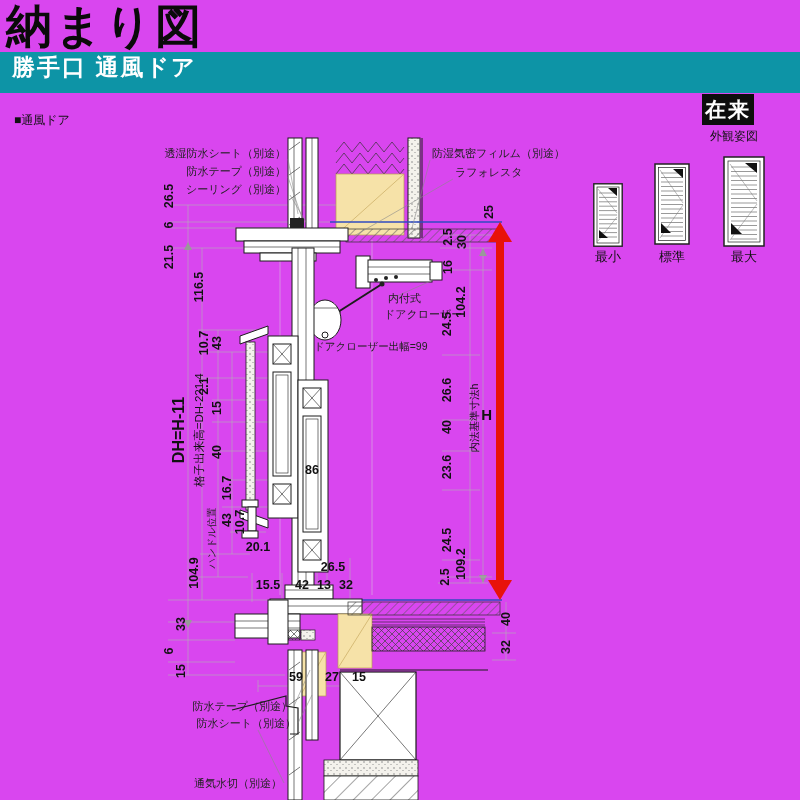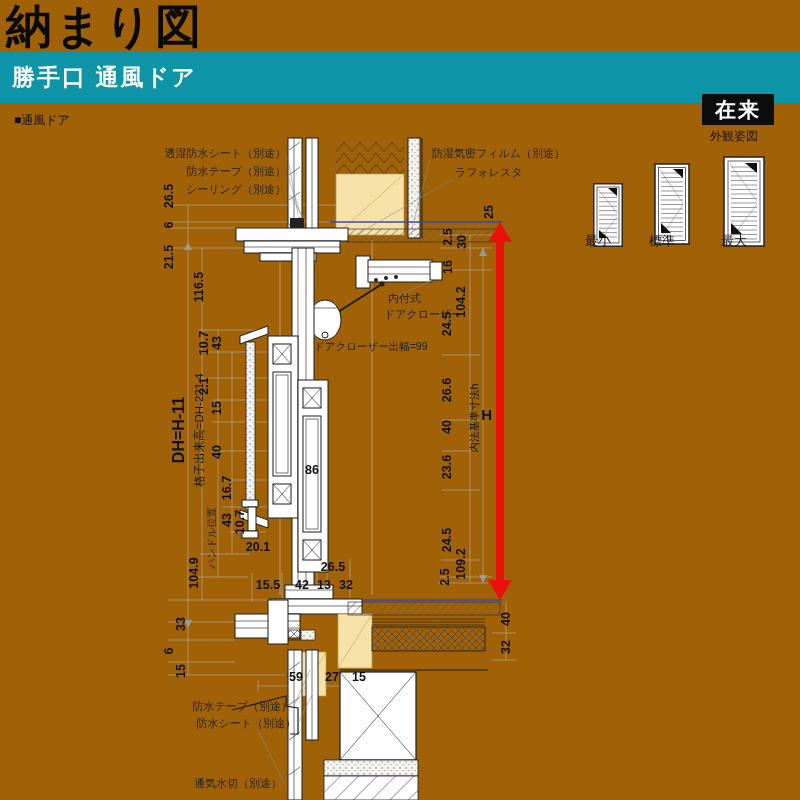--- a/index.html
+++ b/index.html
@@ -1,26 +1,26 @@
 <!DOCTYPE html>
 <html><head>
 <meta charset="utf-8">
 <style>
   html,body{margin:0;padding:0;background:#fff;}
-  #page{position:relative;width:800px;height:800px;background:#a16207;overflow:hidden;
+  #page{position:relative;width:800px;height:800px;background:#d946ef;overflow:hidden;
         font-family:"Liberation Sans",sans-serif;color:#111;}
   .abs{position:absolute;}
   #title{left:6px;top:-4px;font-size:46px;font-weight:900;letter-spacing:3px;color:#0a0a0a;}
-  #banner{left:0;top:52px;width:800px;height:51px;display:flex;align-items:center;}
+  #banner{left:0;top:52px;width:800px;height:41px;display:flex;align-items:flex-start;}
   #banner span{color:#fff;font-size:23px;font-weight:700;padding-left:12px;letter-spacing:2px;}
-  #tag{left:702px;top:94px;width:72px;height:31px;background:#0d0d0d;color:#fff;
+  #tag{left:702px;top:94px;width:52px;height:31px;background:#0d0d0d;color:#fff;
        display:flex;align-items:center;justify-content:center;font-size:21px;font-weight:700;letter-spacing:2px;}
   #elev-caption{left:700px;top:128px;width:68px;text-align:center;font-size:12px;}
   #section-label{left:14px;top:112px;font-size:12px;}
-  .elev-label{position:absolute;width:46px;font-size:13px;top:232px;}
+  .elev-label{position:absolute;width:46px;text-align:center;font-size:13px;top:248px;}
   svg text{font-family:"Liberation Sans",sans-serif;}
   .dim{font-size:12.5px;font-weight:600;fill:#111;}
   .co{font-size:11px;fill:#222;}
   .ln{stroke:#b3b3b3;stroke-width:0.6;}
   .bk{stroke:#1c1c1c;stroke-width:1;fill:none;}
   .bkf{stroke:#1c1c1c;stroke-width:1;fill:#fff;}
   .thin{stroke:#1c1c1c;stroke-width:0.6;fill:none;}
   .lead{stroke:#8a8a8a;stroke-width:0.6;fill:none;}
 </style>
 </head>

